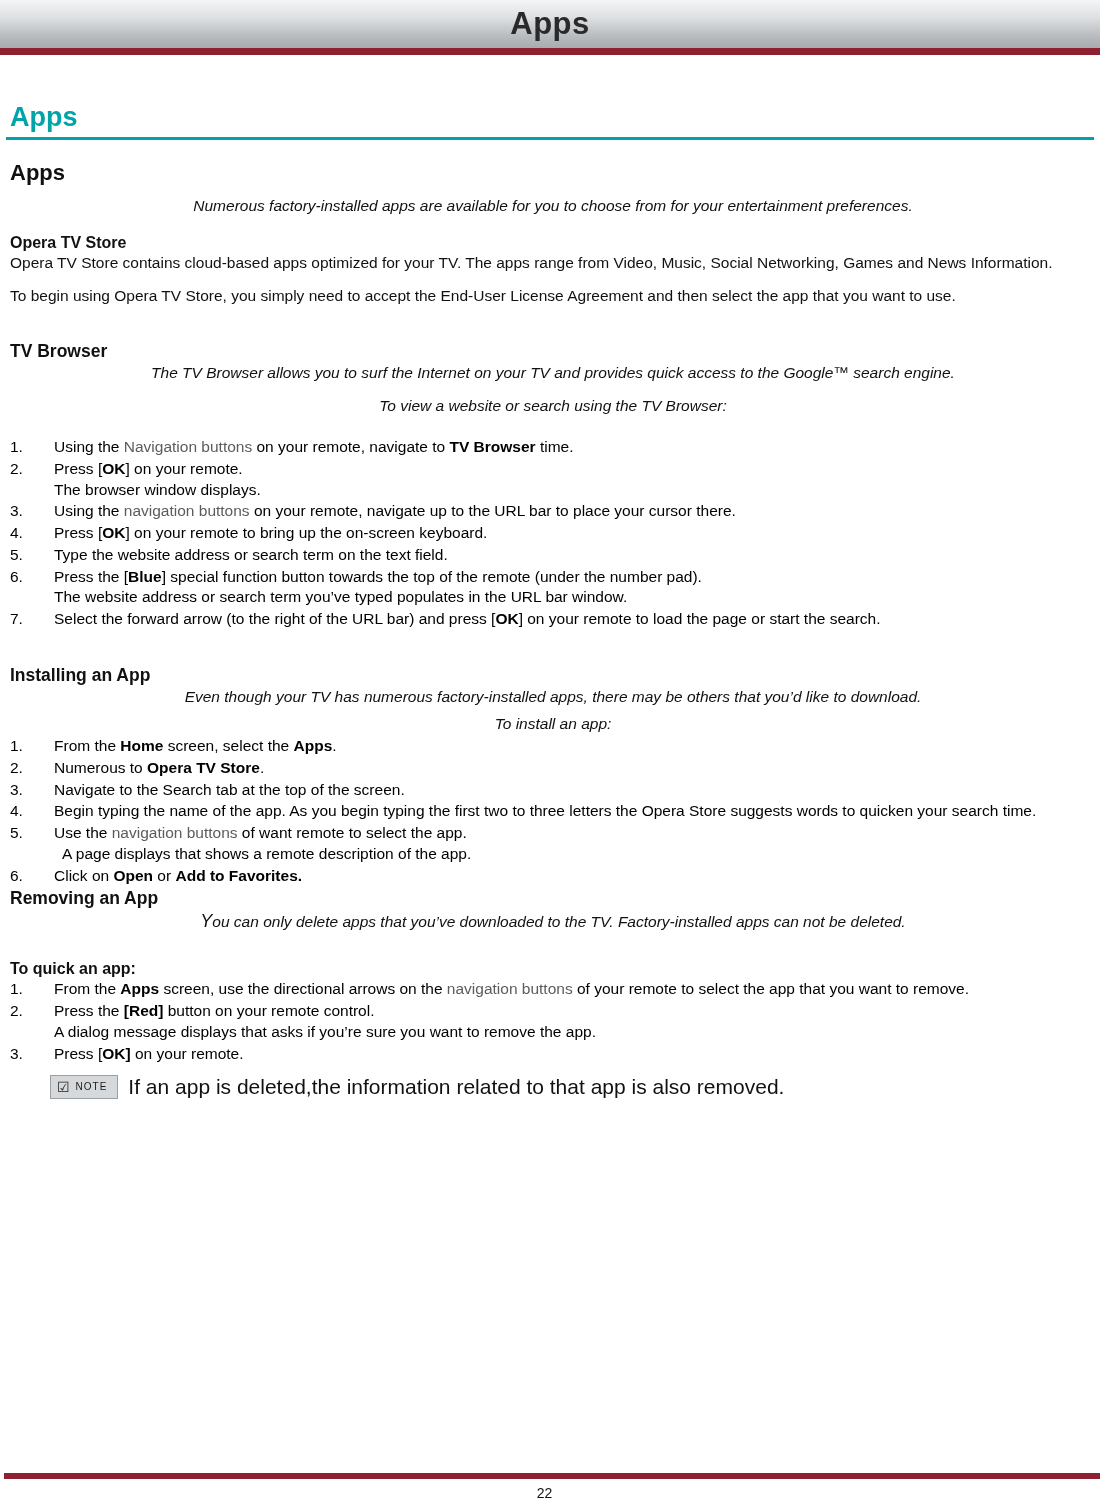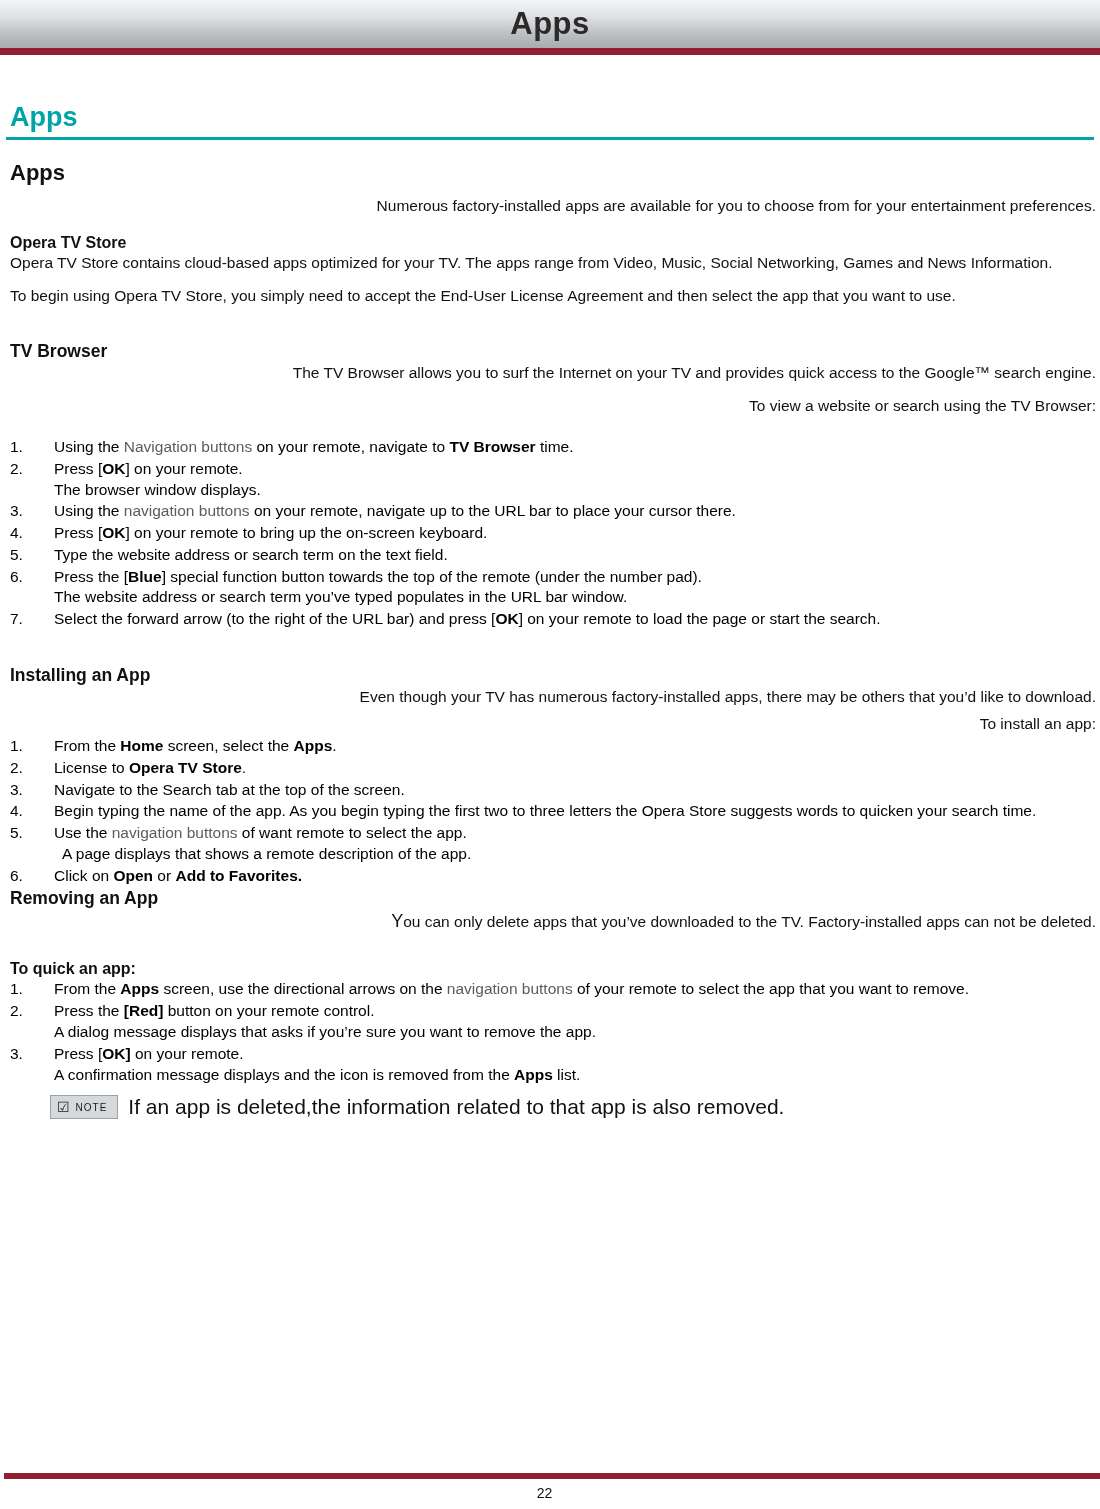--- a/index.html
+++ b/index.html
@@ -73,21 +73,21 @@
   }
 
   p.body {
     margin: 0 0 0 4px;
     font-size: 15.5px;
     line-height: 1.33;
     color: #111;
     text-align: justify;
     width: 1086px;
   }
-  p.body.nojust { text-align: right; }
+  p.body.nojust { text-align: center; font-style: italic; }
 
   h3.sub {
     margin: 14px 0 1px 4px;
     font-size: 16px;
     font-weight: bold;
     color: #111;
   }
   h3.sub.big {
     font-size: 17.5px;
   }
@@ -259,21 +259,21 @@
   <div class="gap-xs"></div>
   <p class="body nojust">To install an app:</p>
 
   <ol class="steps" style="margin-top:2px;">
     <li>
       <span class="num">1.</span>
       <span class="txt"><span>From the </span><b>Home</b><span> screen, select the </span><b>Apps</b><span>.</span></span>
     </li>
     <li>
       <span class="num">2.</span>
-      <span class="txt"><span>License to </span><b>Opera TV Store</b><span>.</span></span>
+      <span class="txt"><span>Numerous to </span><b>Opera TV Store</b><span>.</span></span>
     </li>
     <li>
       <span class="num">3.</span>
       <span class="txt">Navigate to the Search tab at the top of the screen.</span>
     </li>
     <li>
       <span class="num">4.</span>
       <span class="txt" style="text-align:justify;">Begin typing the name of the app. As you begin typing the first two to three letters the Opera Store suggests words to quicken your search time.</span>
     </li>
     <li>
@@ -300,21 +300,20 @@
       <span class="txt" style="text-align:justify;"><span>From the </span><b>Apps</b><span> screen, use the directional arrows on the </span><span class="grey">navigation buttons</span><span> of your remote to select the app that you want to remove.</span></span>
     </li>
     <li>
       <span class="num">2.</span>
       <span class="txt"><span>Press the </span><b>[Red]</b><span> button on your remote control.</span></span>
       <span class="cont">A dialog message displays that asks if you’re sure you want to remove the app.</span>
     </li>
     <li>
       <span class="num">3.</span>
       <span class="txt"><span>Press [</span><b>OK]</b><span> on your remote.</span></span>
-      <span class="cont"><span>A confirmation message displays and the icon is removed from the </span><b>Apps</b><span> list.</span></span>
     </li>
   </ol>
 
   <div class="note-row">
     <div class="note-badge">
       <span class="check">☑</span>
       <span class="note-label">NOTE</span>
     </div>
     <div class="note-text">If an app is deleted,the information related to that app is also removed.</div>
   </div>

